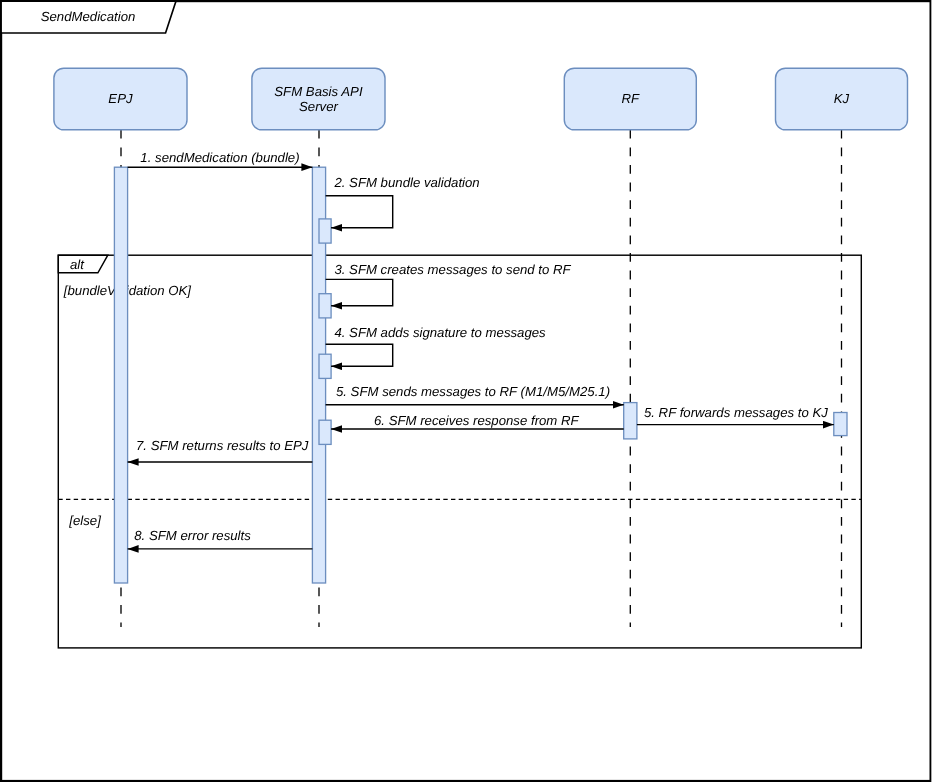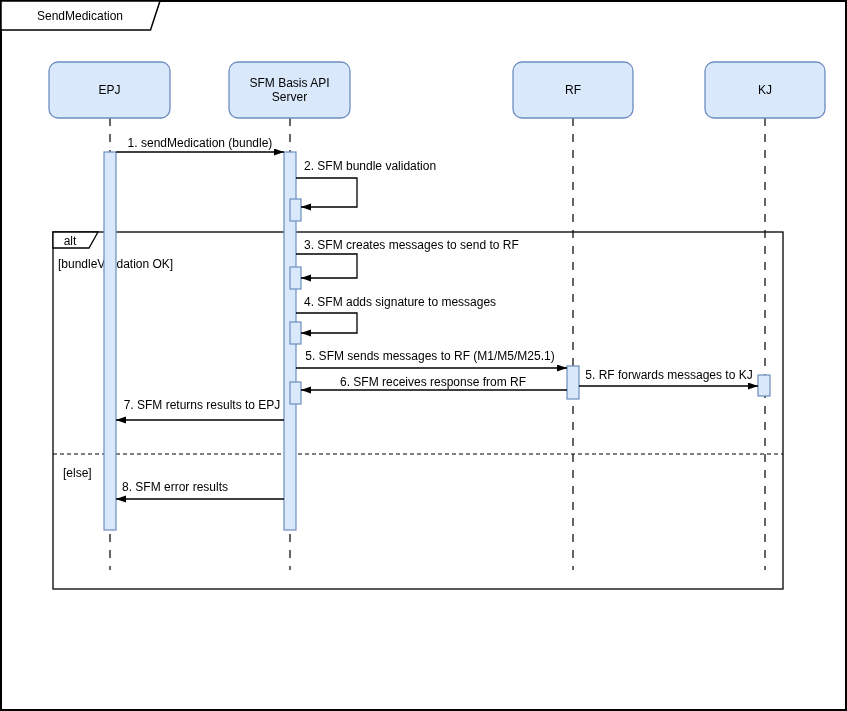--- a/index.html
+++ b/index.html
@@ -6,20 +6,21 @@
     margin: 0;
     padding: 0;
     background: #ffffff;
   }
   .canvas {
     position: relative;
     width: 847px;
     height: 711px;
     background: var(--background, #ffffff);
     font-family: "Liberation Sans", sans-serif;
+    font-style: italic;
   }
   svg { display: block; }
 
   .lbl {
     font-family: "Liberation Sans", sans-serif;
     font-size: 12px;
     fill: var(--text, #000000);
   }
   .outer-border {
     fill: var(--background, #ffffff);

